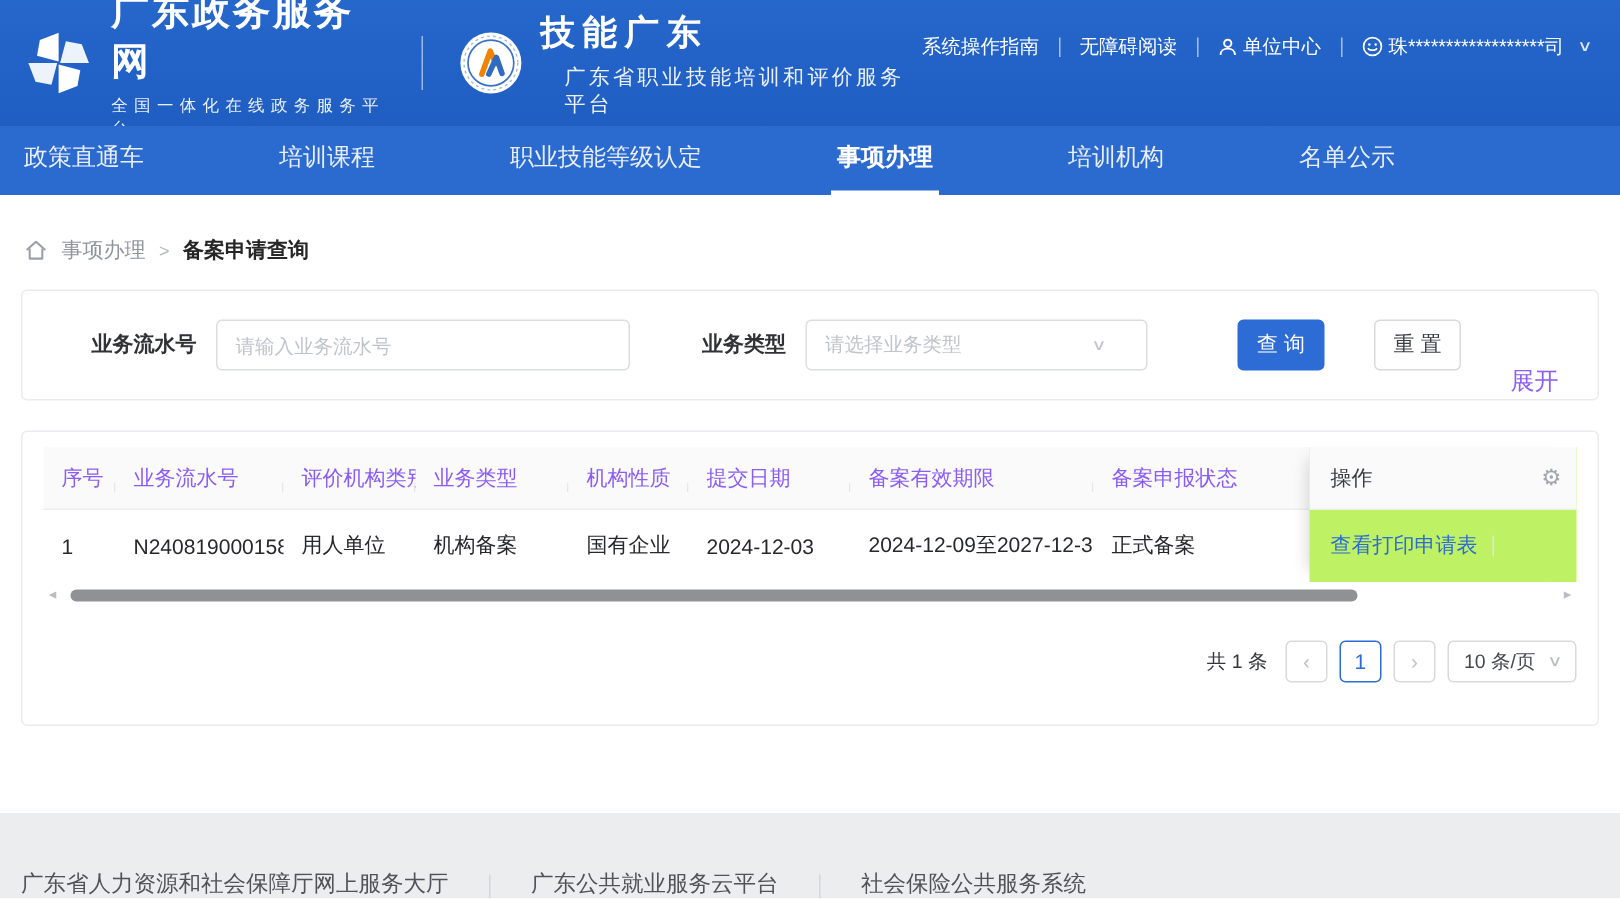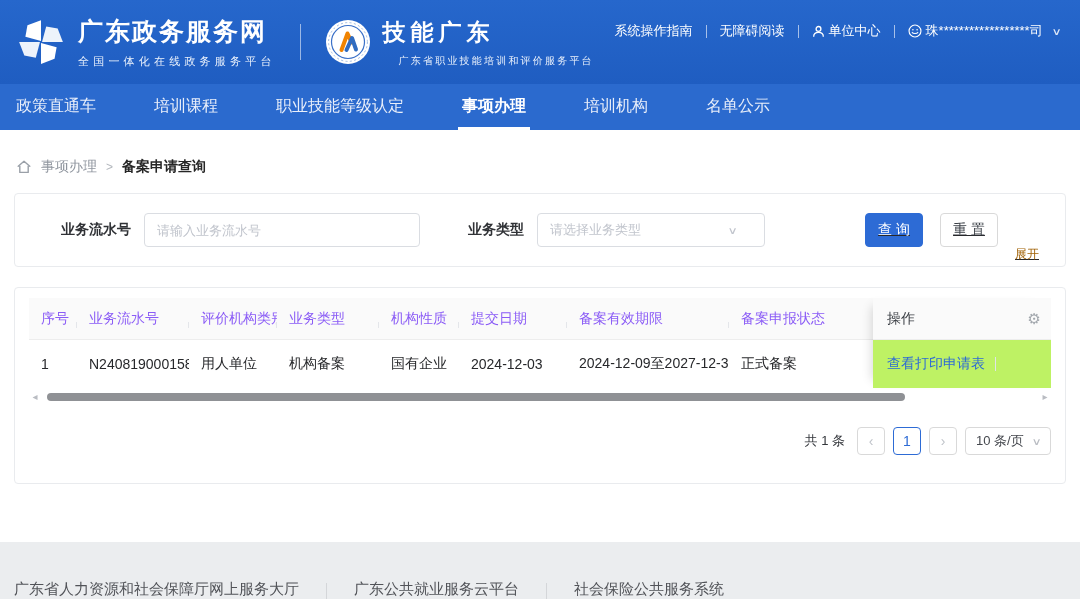--- a/index.html
+++ b/index.html
@@ -8,52 +8,52 @@
   .page { display:flex; flex-direction:column; height:599px; }
 
   
   .hdr { height:84px; background:linear-gradient(180deg,#2667cc,#1f5dc1); display:flex; align-items:center; padding:0 20px 0 16px; flex:0 0 auto; }
   .brand { display:flex; align-items:center; }
   .brand-txt { margin-left:12px; color:#fff; }
   .site-name { font-size:25px; font-weight:bold; letter-spacing:2px; }
   .site-sub { font-size:11px; letter-spacing:4.2px; margin-top:6px; color:#eaf1fc; }
   .brand-div { width:1px; height:36px; background:rgba(255,255,255,.55); margin:0 24px; }
   .brand2-name { font-size:23px; font-weight:bold; letter-spacing:5px; }
-  .brand2-sub { font-size:10px; letter-spacing:2.2px; margin-top:6px; color:#eaf1fc;margin-left:16px; }
+  .brand2-sub { font-size:14px; letter-spacing:2.2px; margin-top:6px; color:#eaf1fc;margin-left:16px; }
   .hdr-links { margin-left:auto; margin-top:-22px; display:flex; align-items:center; font-size:13px; color:#fff; white-space:nowrap; }
   .hdr-links a { color:#fff; text-decoration:none; display:flex; align-items:center; gap:4px; cursor:pointer; }
   .hl-sep { width:1px; height:13px; background:rgba(255,255,255,.6); margin:0 13px; }
   .chev { font-size:10px; color:#dfe8f7; transform:scaleX(1.4); display:inline-block; margin-left:6px; }
 
   
-  .nav { height:46px; background:#2b6ace; display:flex; padding:0 16px; gap:58px; flex:0 0 auto; }
+  .nav { height:46px; background:#2b6ace; display:flex; padding:0 16px; gap:90px; flex:0 0 auto; }
   .nav-item { color:#e9effa; font-size:16px; line-height:44px; position:relative; cursor:pointer; text-decoration:none; }
   .nav-item.active { color:#fff; font-weight:bold; }
   .nav-item.active::after { content:""; position:absolute; left:-4px; right:-4px; bottom:0; height:3px; background:#fff; }
 
   
   .main { padding:0 14px; flex:0 0 auto; }
   .crumbs { display:flex; align-items:center; gap:9px; margin:28px 2px 17px; font-size:14px; color:#8f959e; }
   .crumbs .cur { color:#262626; font-weight:bold; }
   .crumb-gt { font-size:12px; color:#b3b7bd; }
 
   .card { background:#fff; border:1px solid #e9ebee; border-radius:4px; }
   .search-card { height:74px; display:flex; align-items:center; padding-right:26px; }
   .f-label { font-size:14px; font-weight:600; color:#303236; margin-right:13px; white-space:nowrap; }
   .lab1 { margin-left:46px; }
   .lab2 { margin-left:48px; }
   .f-input { width:276px; height:34px; border:1px solid #dadde2; border-radius:4px; padding:0 12px; font-size:13px; color:#333; outline:none; font-family:inherit; }
   .f-input::placeholder { color:#c0c4cc; }
   .f-select { width:228px; height:34px; border:1px solid #dadde2; border-radius:4px; padding:0 28px 0 12px; font-size:13px; color:#c0c4cc; display:flex; align-items:center; justify-content:space-between; cursor:pointer; background:#fff; }
   .f-select .chev { color:#c0c4cc; margin:0; }
-  .s-btns { margin-left:auto; display:flex; align-items:center; gap:17px;text-decoration:underline; }
+  .s-btns { margin-left:auto; display:flex; align-items:center; gap:33px; }
   .btn { height:34px; width:58px; border-radius:4px; font-size:14px; display:flex; align-items:center; justify-content:center; cursor:pointer; font-family:inherit; white-space:nowrap; }
   .btn-primary { background:#2d6bd5; color:#fff; border:1px solid #2d6bd5; }
   .btn-plain { background:#fff; color:#3a3f46; border:1px solid #d9d9d9; }
-  .expand-link { color:#a16207; font-size:12px; cursor:pointer; text-decoration:none;margin-top:48px; }
+  .expand-link { color:#8b5cf6; font-size:16px; cursor:pointer; text-decoration:none;margin-top:48px; }
 
   .table-card { margin-top:20px; padding:10px 14px 28px; position:relative; }
   .tbl { position:relative; }
   .thead { display:flex; height:42px; align-items:center; background:#fafafa; border-bottom:1px solid #ededed; }
   .th { font-size:14px; color:#8b5cf6; padding-left:12px; position:relative; white-space:nowrap; overflow:hidden; }
   .th::after { content:""; position:absolute; right:0; top:12px; width:1px; height:18px; background:#e4e6ea; }
   .trow { display:flex; height:48px; align-items:center; }
   .td { font-size:14px; color:#27282b; padding-left:12px; white-space:nowrap; overflow:hidden; }
   .w0{width:48px;} .w1{width:112px;} .w2{width:88px;} .w3{width:102px;}
   .w4{width:80px;} .w5{width:108px;} .w6{width:162px;} .w7{width:150px;}

